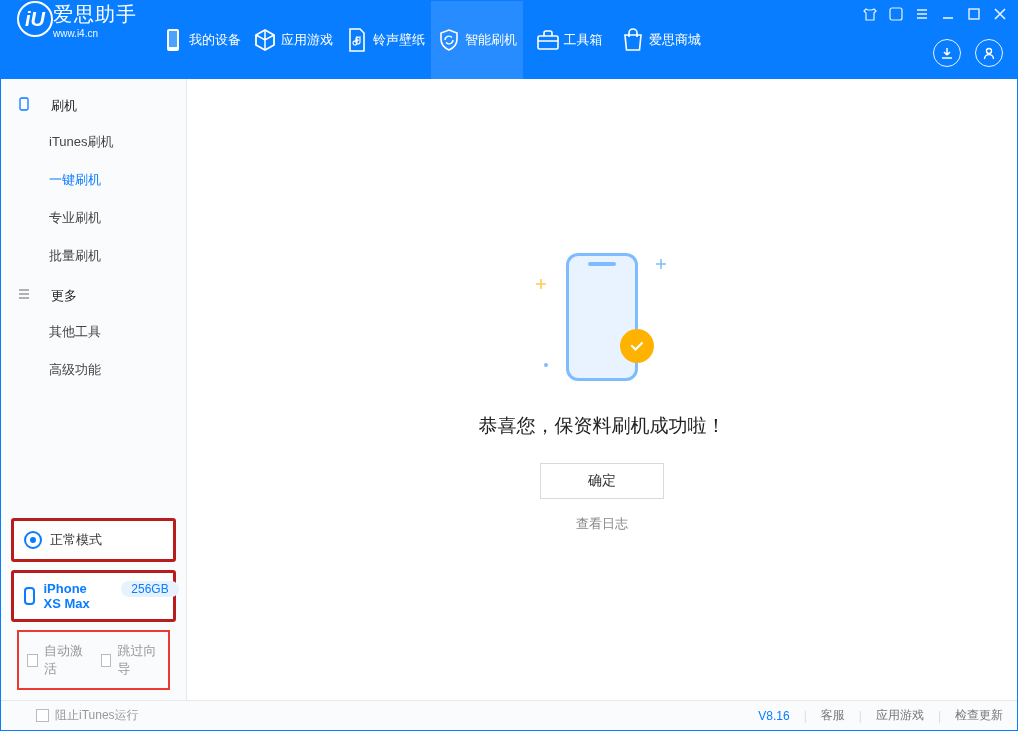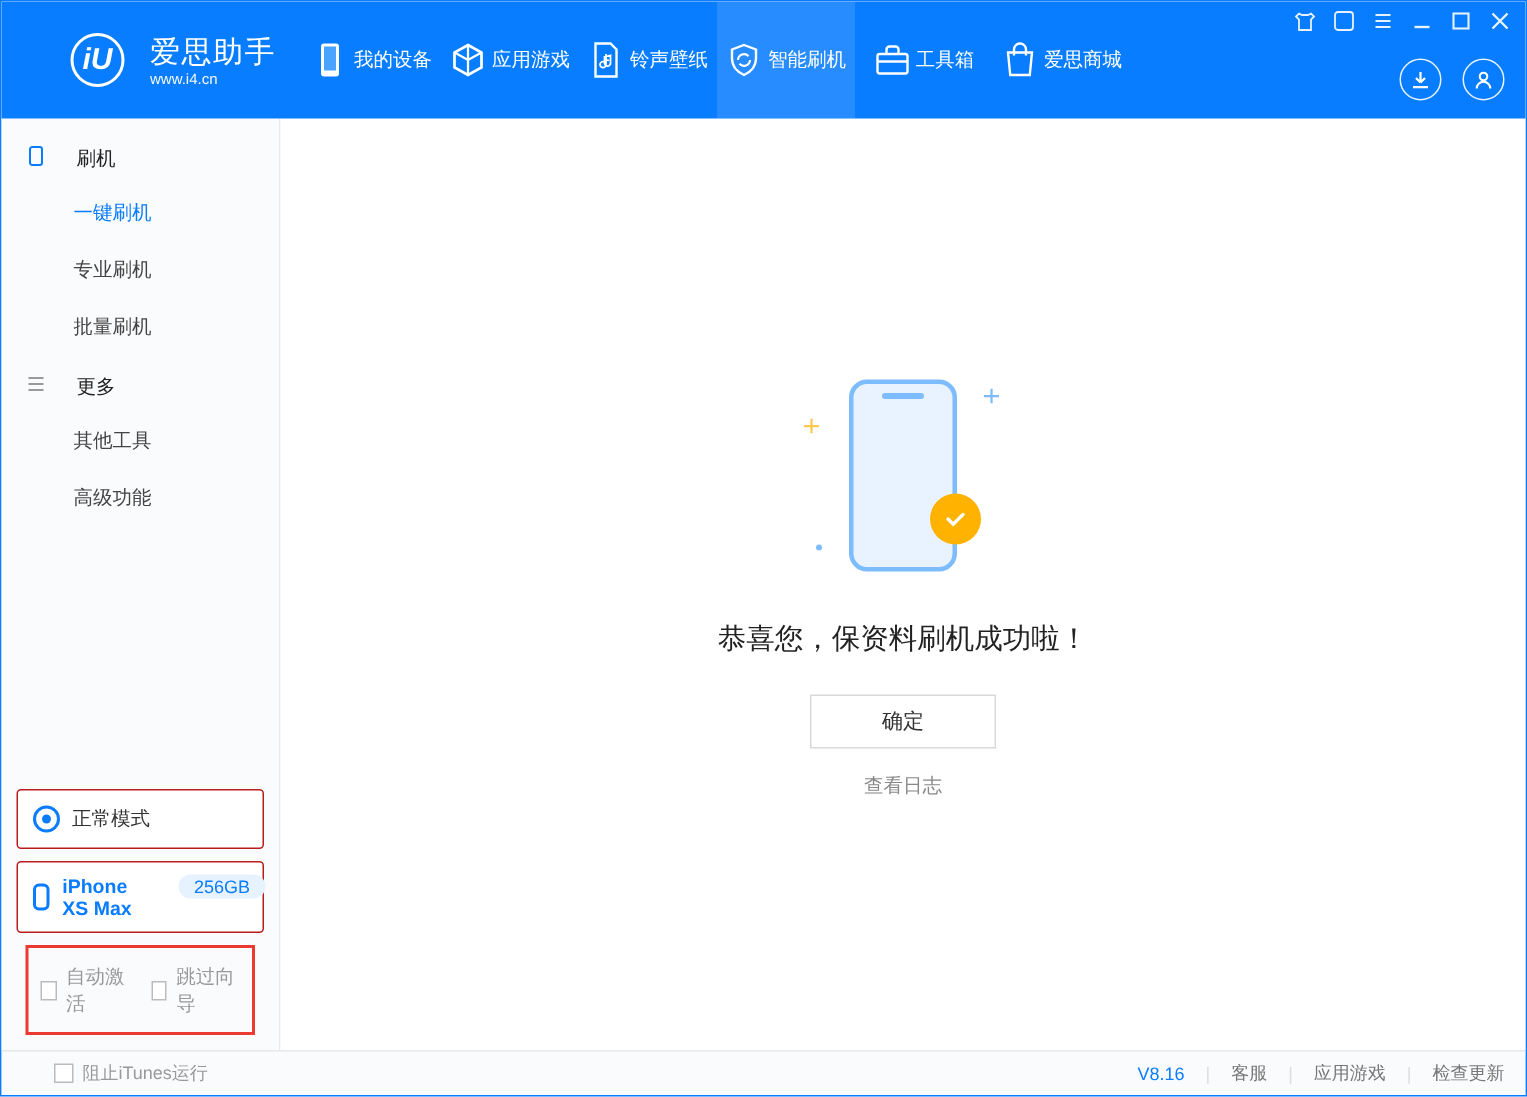--- a/index.html
+++ b/index.html
@@ -19,24 +19,23 @@
 .topbar {
   background: linear-gradient(to right, #087dff, #087dff);
   height: 78px;
   display: flex;
   align-items: stretch;
   color: #fff;
   position: relative;
 }
 .logo-area {
   display: flex;
-  align-items: center;
+  align-items: flex-start;
   padding: 0 18px 0 16px;
-  gap: 17px;
-  margin-left: 30px;
+  gap: 0;
 }
 .logo-circle {
   width: 36px; height: 36px;
   border: 2.5px solid #fff;
   border-radius: 50%;
   display: flex; align-items: center; justify-content: center;
   font-weight: bold;
   font-size: 20px;
   font-style: italic;
 }
@@ -90,21 +89,21 @@
   cursor: pointer;
   font-size: 13px;
 }
 .side-item.active { color: #0a7cff; }
 
 .sidebar-bottom {
   padding: 8px 10px 0 10px;
 }
 .mode-card, .device-card {
   background: #fff;
-  border: 1px solid #b91c1c;
+  border: 3px solid #b91c1c;
   border-radius: 3px;
   padding: 10px 10px;
   margin-bottom: 8px;
   display: flex; align-items: center; gap: 8px;
 }
 .mode-icon {
   width: 18px; height: 18px; border: 2px solid #0a7cff; border-radius: 50%;
   display: flex; align-items: center; justify-content: center;
 }
 .mode-icon::after { content: ""; width: 6px; height: 6px; background: #0a7cff; border-radius: 50%; }
@@ -300,20 +299,21 @@
       <div class="sidebar-scroll">
 
         <div class="side-section-title">
           <span class="sec-icon">
             <svg width="14" height="14" viewBox="0 0 14 14">
                 <rect x="3" y="1" width="8" height="12" rx="1.5" fill="none" stroke="#0a7cff" stroke-width="1.3"></rect>
               </svg>
           </span>
           <span>刷机</span>
         </div>
+        <div class="side-item">iTunes刷机</div>
         <div class="side-item active">一键刷机</div>
         <div class="side-item">专业刷机</div>
         <div class="side-item">批量刷机</div>
 
         <div class="side-section-title">
           <span class="sec-icon">
             <svg width="14" height="14" viewBox="0 0 14 14">
                 <path d="M2 3h10M2 7h10M2 11h10" stroke="#999" stroke-width="1.4"></path>
               </svg>
           </span>

